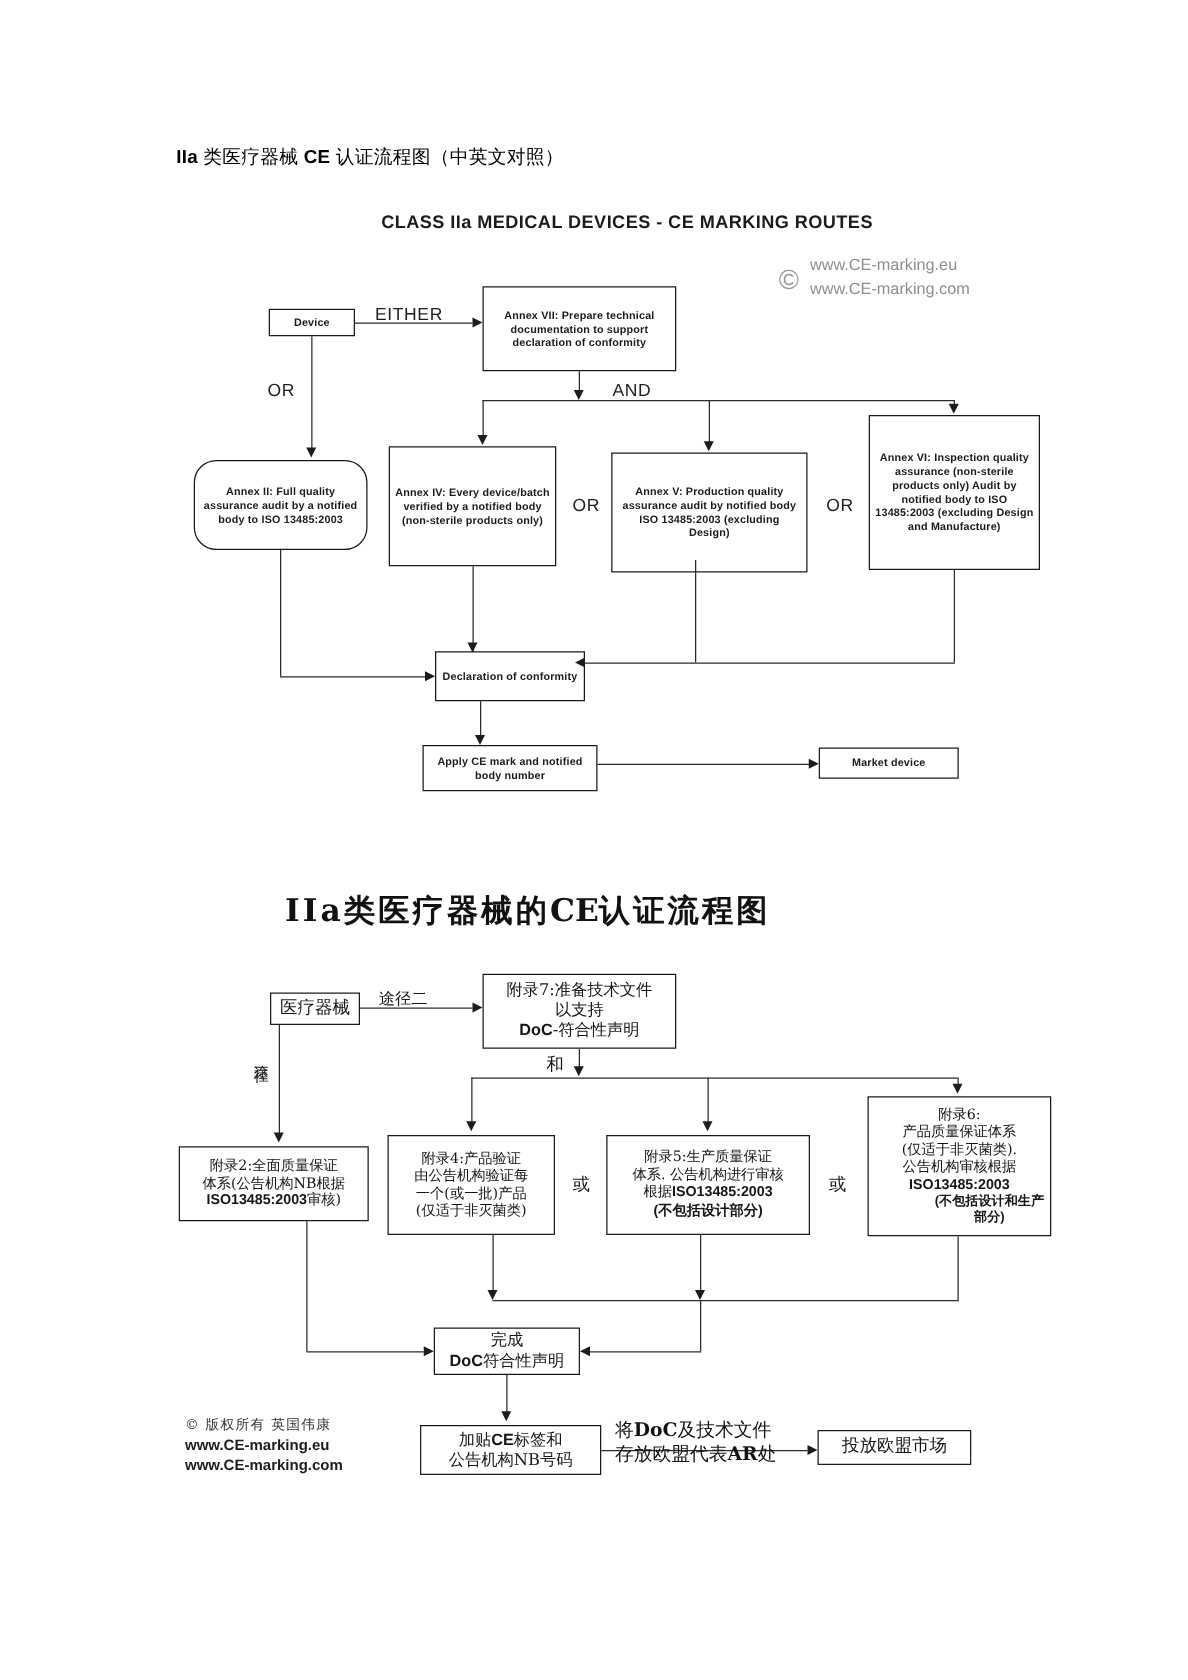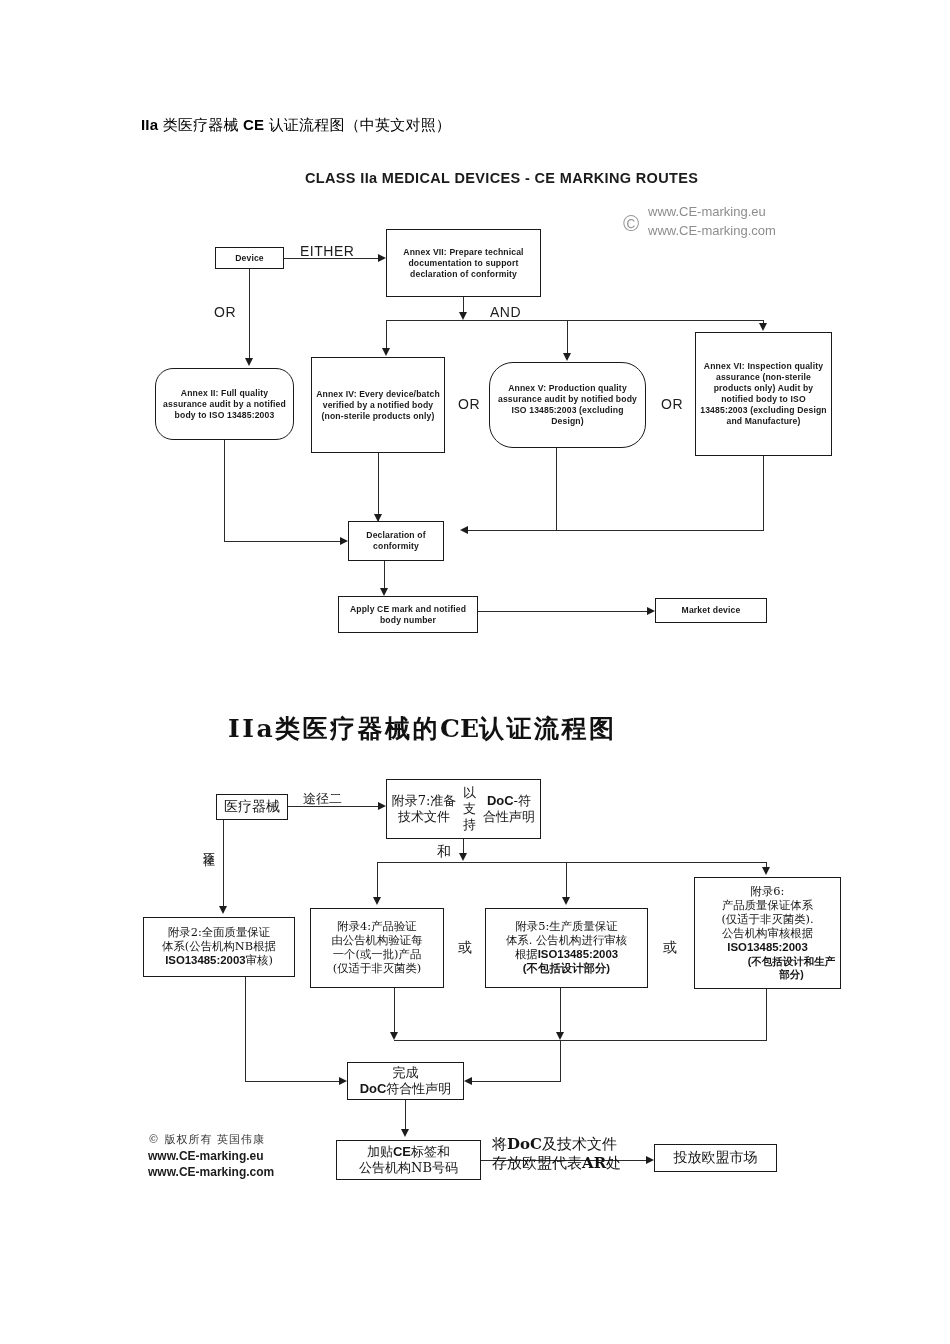--- a/index.html
+++ b/index.html
@@ -206,25 +206,25 @@
     </div>
 
     <div class="box" style="left:215px; top:247px; width:69px; height:22px;">Device</div>
 
     <div class="box" style="left:386px; top:229px; width:155px; height:68px;">Annex VII: Prepare technical documentation to support declaration of conformity</div>
 
     <div class="box" style="left:155px; top:368px; width:139px; height:72px;border-radius:18px;">Annex II: Full quality assurance audit by a notified body to ISO 13485:2003</div>
 
     <div class="box" style="left:311px; top:357px; width:134px; height:96px;">Annex IV: Every device/batch verified by a notified body (non-sterile products only)</div>
 
-    <div class="box" style="left:489px; top:362px; width:157px; height:86px;border-radius:24px;">Annex V: Production quality assurance audit by notified body ISO 13485:2003 (excluding Design)</div>
+    <div class="box" style="left:489px; top:362px; width:157px; height:96px;">Annex V: Production quality assurance audit by notified body ISO 13485:2003 (excluding Design)</div>
 
     <div class="box" style="left:695px; top:332px; width:137px; height:124px;">Annex VI: Inspection quality assurance (non-sterile products only) Audit by notified body to ISO 13485:2003 (excluding Design and Manufacture)</div>
 
-    <div class="box" style="left:348px; top:521px; width:96px; height:40px;">Declaration of conformity</div>
+    <div class="box" style="left:348px; top:521px; width:120px; height:40px;">Declaration of conformity</div>
 
     <div class="box" style="left:338px; top:596px; width:140px; height:37px;">Apply CE mark and notified body number</div>
 
     <div class="box" style="left:655px; top:598px; width:112px; height:25px;">Market device</div>
 
     <div class="hline" style="left:284px; top:258px; width:94px;"></div>
     <div class="arrow-r" style="left:378px; top:253.5px;"></div>
     <div class="conn-label" style="left:300px; top:243px;">EITHER</div>
 
     <div class="vline" style="left:249px; top:269px; height:91px;"></div>
@@ -271,21 +271,21 @@
   </div>
 
   <div class="cn">
 
     <div id="cn-title">
       <span>IIa</span><span>类医疗器械的</span><span class="ce">CE</span><span>认证流程图</span>
     </div>
 
     <div class="box" style="left:216px; top:794px; width:72px; height:26px; font-size:14px;">医疗器械</div>
 
-    <div class="box" style="left:386px; top:779px; width:155px; height:60px; flex-direction:row; font-size:13px;">
+    <div class="box" style="left:386px; top:779px; width:155px; height:60px; flex-direction:column; font-size:13px;">
       <div>附录7:准备技术文件</div>
       <div>以支持</div>
       <div><b>DoC</b><span>-符合性声明</span></div>
     </div>
 
     <div class="box" style="left:143px; top:917px; width:152px; height:60px; flex-direction:column;">
       <div>附录2:全面质量保证</div>
       <div>体系(公告机构NB根据</div>
       <div><b>ISO13485:2003</b><span>审核)</span></div>
     </div>

